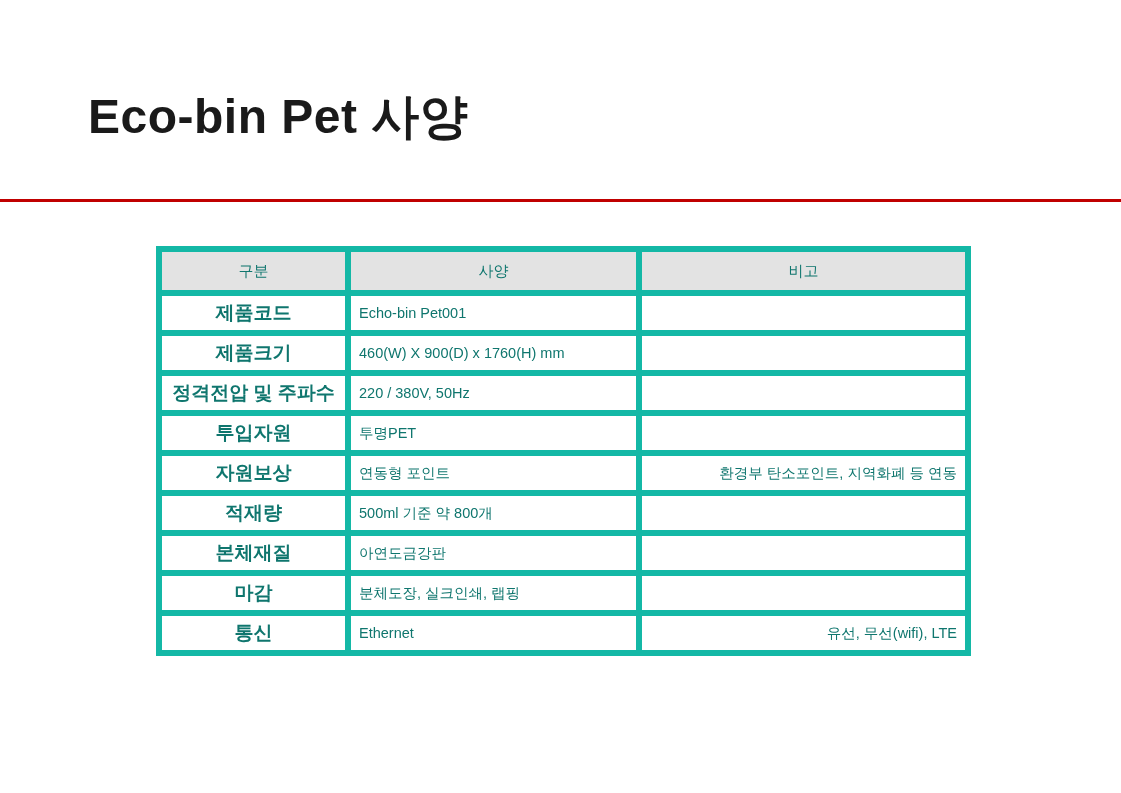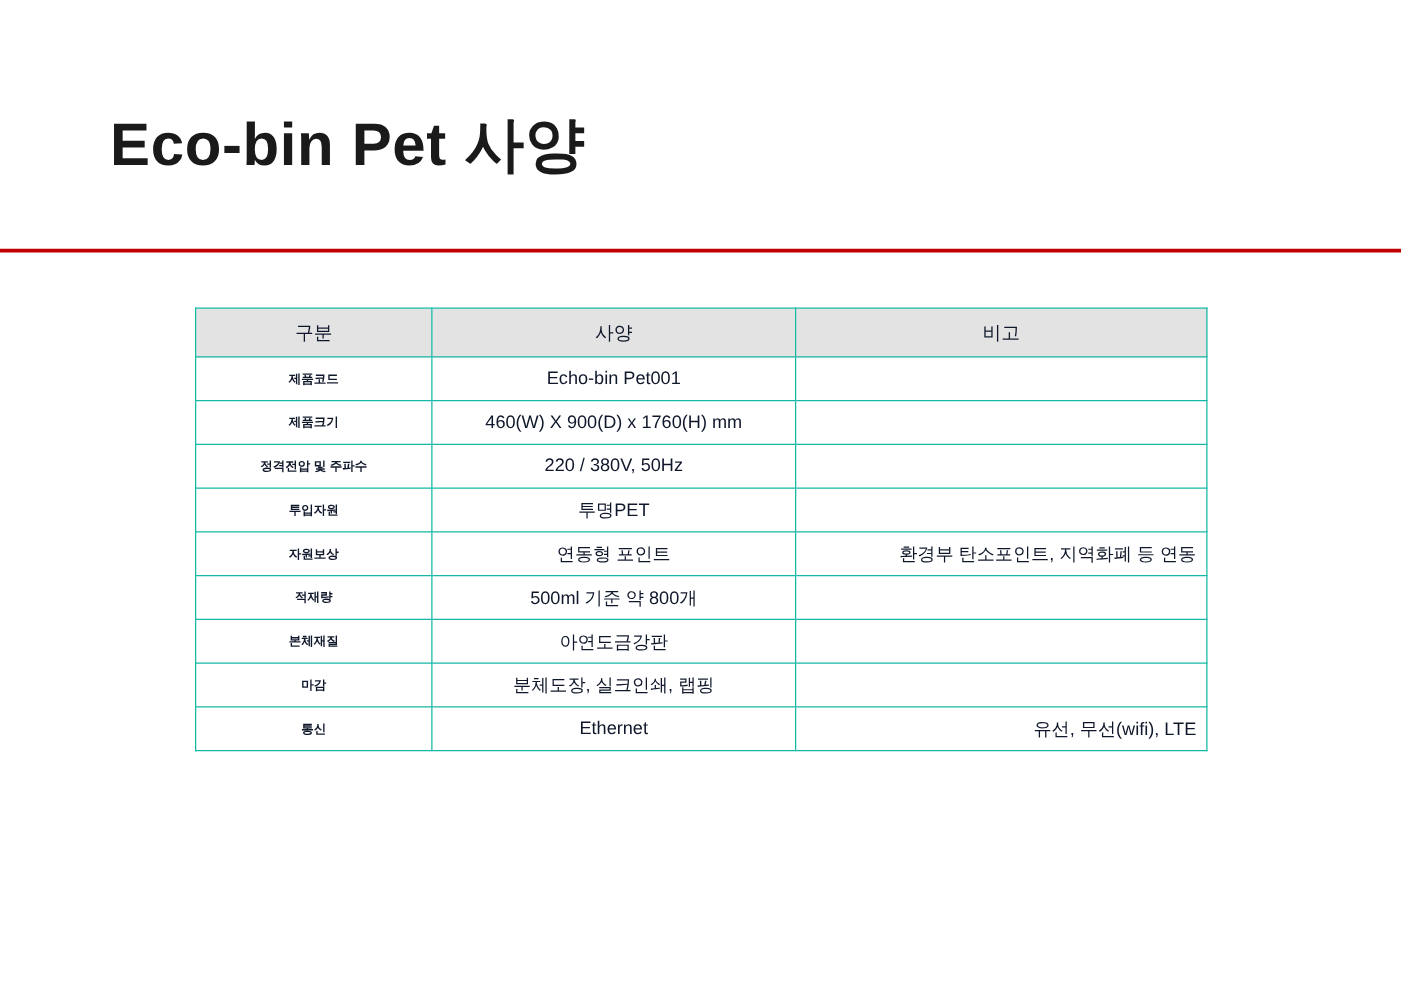--- a/index.html
+++ b/index.html
@@ -47,41 +47,41 @@
     width: 809px;
     border-collapse: collapse;
     table-layout: fixed;
     background: #ffffff;
   }
   .spec-table col.c-label { width: 189px; }
   .spec-table col.c-spec  { width: 291px; }
   .spec-table col.c-note  { width: 329px; }
 
   .spec-table th, .spec-table td {
-    border: 1px solid #14b8a6;
+    border: 6px solid #14b8a6;
     height: 34px;
     padding: 0 8px;
     font-size: 14.5px;
-    color: #0f172a;
+    color: #0f766e;
     vertical-align: middle;
   }
   .spec-table thead th {
     background: #e3e3e3;
     text-align: center;
     font-weight: normal;
     font-size: 15px;
     height: 38px;
   }
   .spec-table tbody td.label {
     text-align: center;
     font-weight: bold;
-    font-size: 10px;
+    font-size: 19px;
   }
   .spec-table tbody td.value {
-    text-align: center;
+    text-align: left;
     font-weight: normal;
   }
   .spec-table tbody td.note {
     text-align: right;
     font-weight: normal;
   }
 </style>
 </head>
 <body>
 

